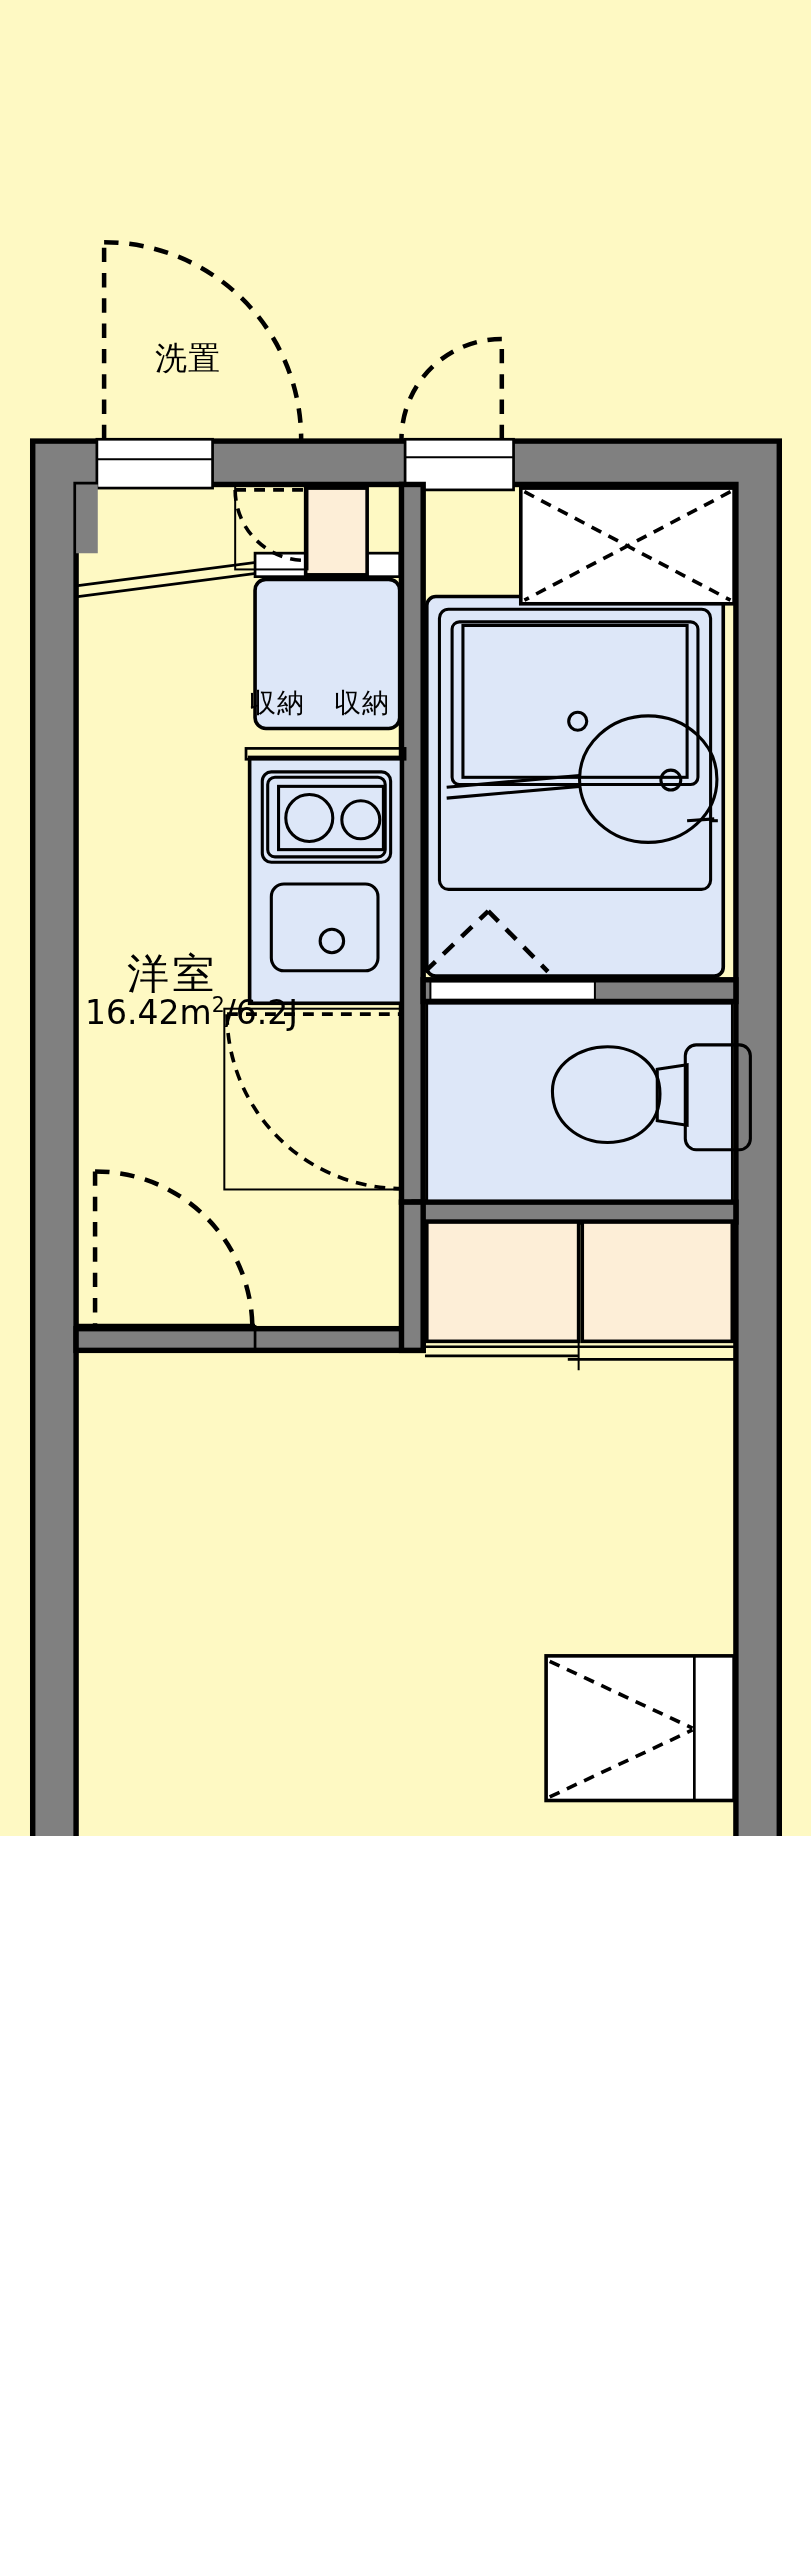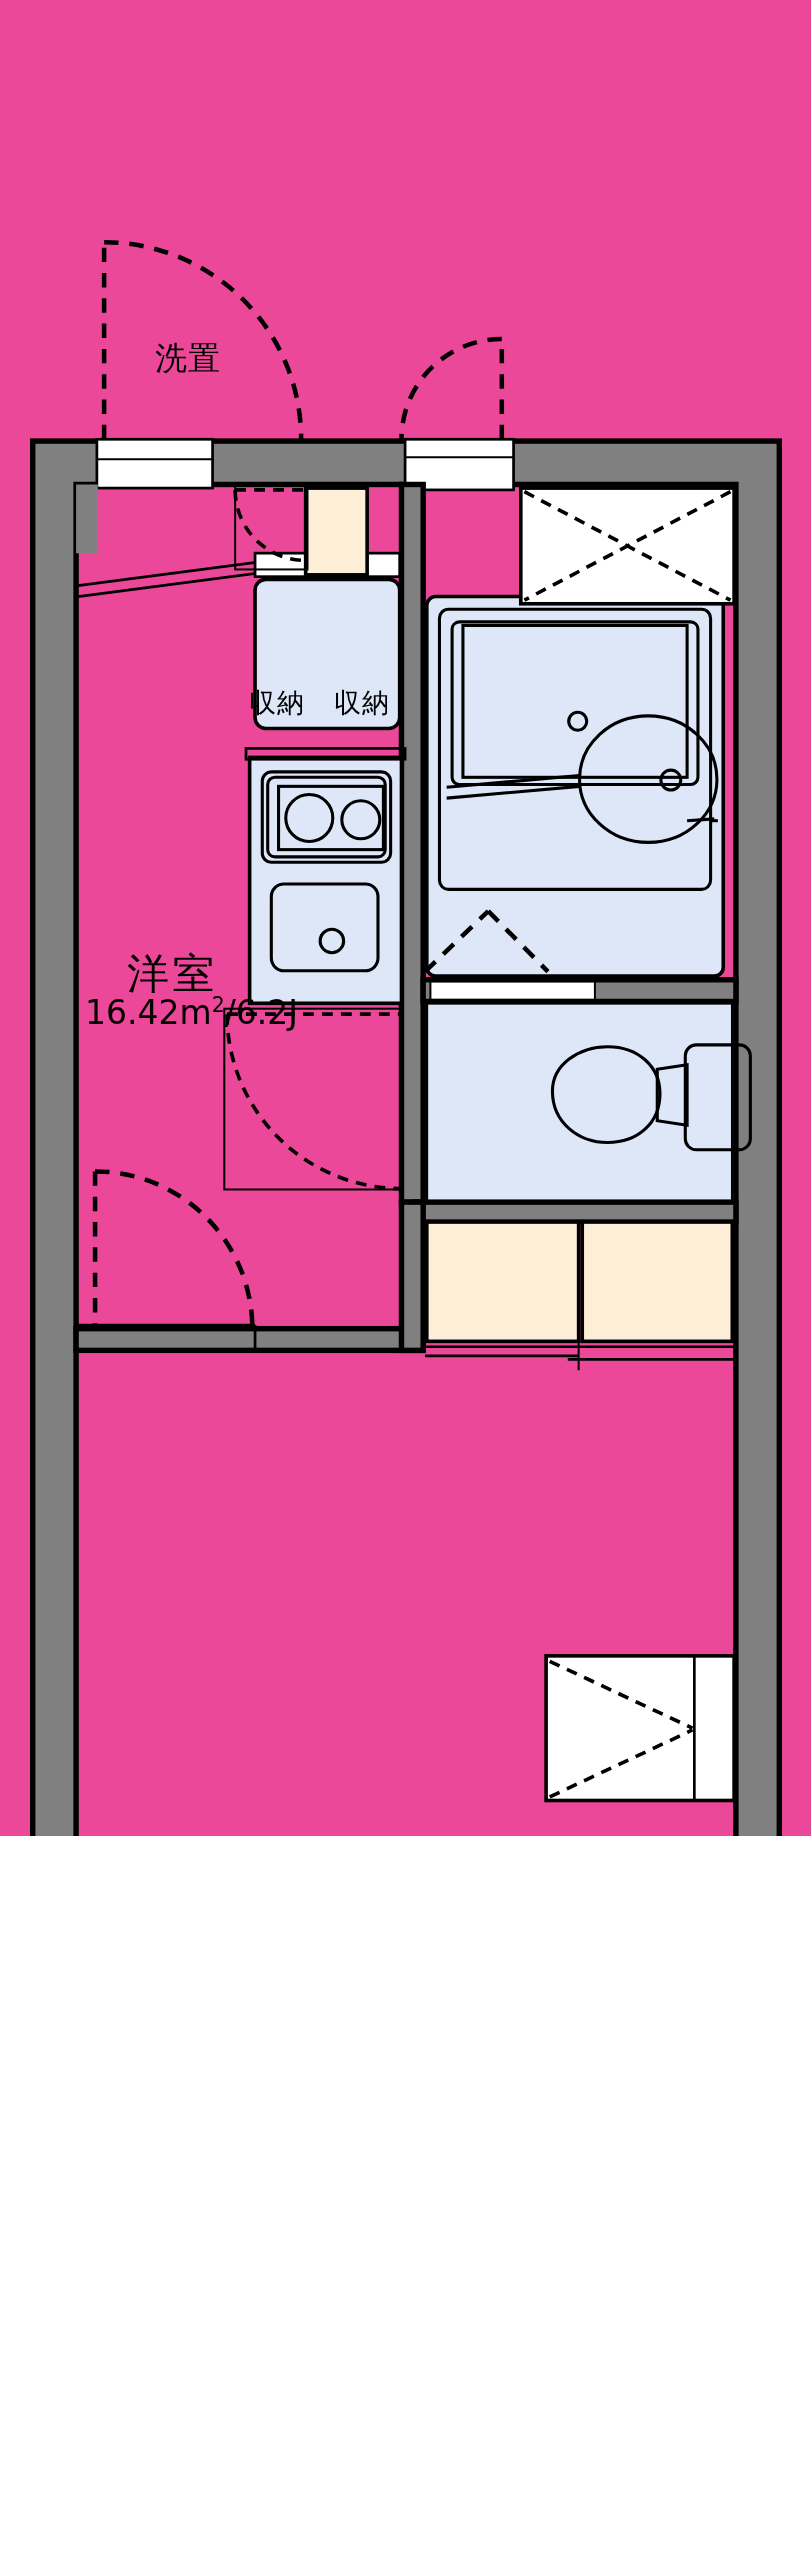--- a/index.html
+++ b/index.html
@@ -4,21 +4,21 @@
 <style>
   html,body{margin:0;padding:0;background:#ffffff;}
   body{
     font-family:"Liberation Sans","DejaVu Sans",sans-serif;
     -webkit-font-smoothing:antialiased;
   }
   #plan-root{
     position:relative;
     width:812px;
     height:1836px;
-    background:#ec4899;
+    background:#fef9c3;
     overflow:hidden;
   }
   #plan-svg{
     position:absolute;
     left:0; top:0;
     width:812px;
     height:2576px;
     display:block;
   }
   .lbl{

